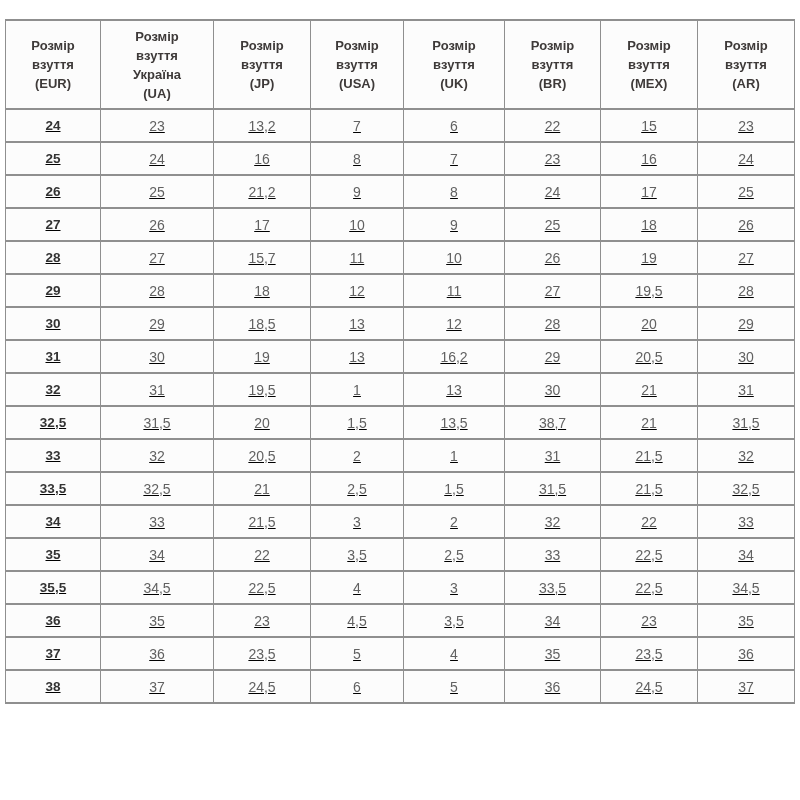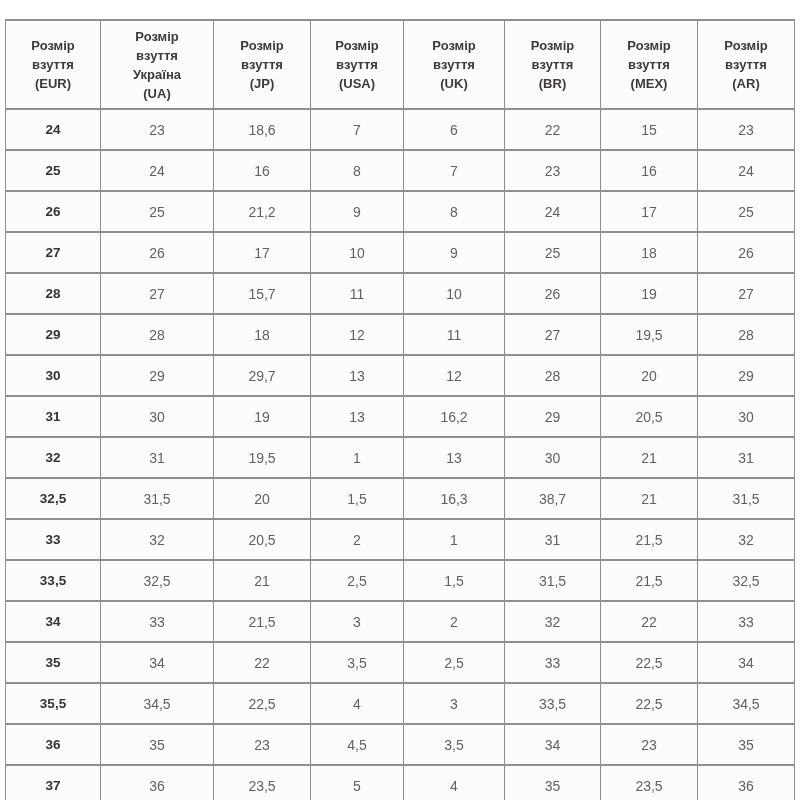--- a/index.html
+++ b/index.html
@@ -43,21 +43,21 @@
   col.c8 { width: 97px; }
 
   thead th {
     height: 89px;
     font-size: 13px;
     font-weight: bold;
     color: #3e3a39;
     white-space: pre-line;
     line-height: 19px;
   }
-  tbody tr { height: 41px; }
+  tbody tr { height: 33px; text-decoration: underline; }
   tbody th {
     font-size: 13.5px;
     font-weight: bold;
     color: #333333;
   }
   tbody td {
     font-size: 14px;
     font-weight: normal;
     color: #616161;
   }
@@ -103,21 +103,21 @@
 (MEX)</th>
           <th>Розмір
 взуття
 (AR)</th>
         </tr>
     </thead>
     <tbody>
         <tr>
           <th>24</th>
           <td>23</td>
-          <td>18,6</td>
+          <td>13,2</td>
           <td>7</td>
           <td>6</td>
           <td>22</td>
           <td>15</td>
           <td>23</td>
         </tr>
         <tr>
           <th>25</th>
           <td>24</td>
           <td>16</td>
@@ -163,21 +163,21 @@
           <td>18</td>
           <td>12</td>
           <td>11</td>
           <td>27</td>
           <td>19,5</td>
           <td>28</td>
         </tr>
         <tr>
           <th>30</th>
           <td>29</td>
-          <td>29,7</td>
+          <td>18,5</td>
           <td>13</td>
           <td>12</td>
           <td>28</td>
           <td>20</td>
           <td>29</td>
         </tr>
         <tr>
           <th>31</th>
           <td>30</td>
           <td>19</td>
@@ -195,21 +195,21 @@
           <td>13</td>
           <td>30</td>
           <td>21</td>
           <td>31</td>
         </tr>
         <tr>
           <th>32,5</th>
           <td>31,5</td>
           <td>20</td>
           <td>1,5</td>
-          <td>16,3</td>
+          <td>13,5</td>
           <td>38,7</td>
           <td>21</td>
           <td>31,5</td>
         </tr>
         <tr>
           <th>33</th>
           <td>32</td>
           <td>20,5</td>
           <td>2</td>
           <td>1</td>
@@ -270,15 +270,25 @@
         <tr>
           <th>37</th>
           <td>36</td>
           <td>23,5</td>
           <td>5</td>
           <td>4</td>
           <td>35</td>
           <td>23,5</td>
           <td>36</td>
         </tr>
+        <tr>
+          <th>38</th>
+          <td>37</td>
+          <td>24,5</td>
+          <td>6</td>
+          <td>5</td>
+          <td>36</td>
+          <td>24,5</td>
+          <td>37</td>
+        </tr>
       </tbody>
   </table>
 </div>
 
 </body></html>

